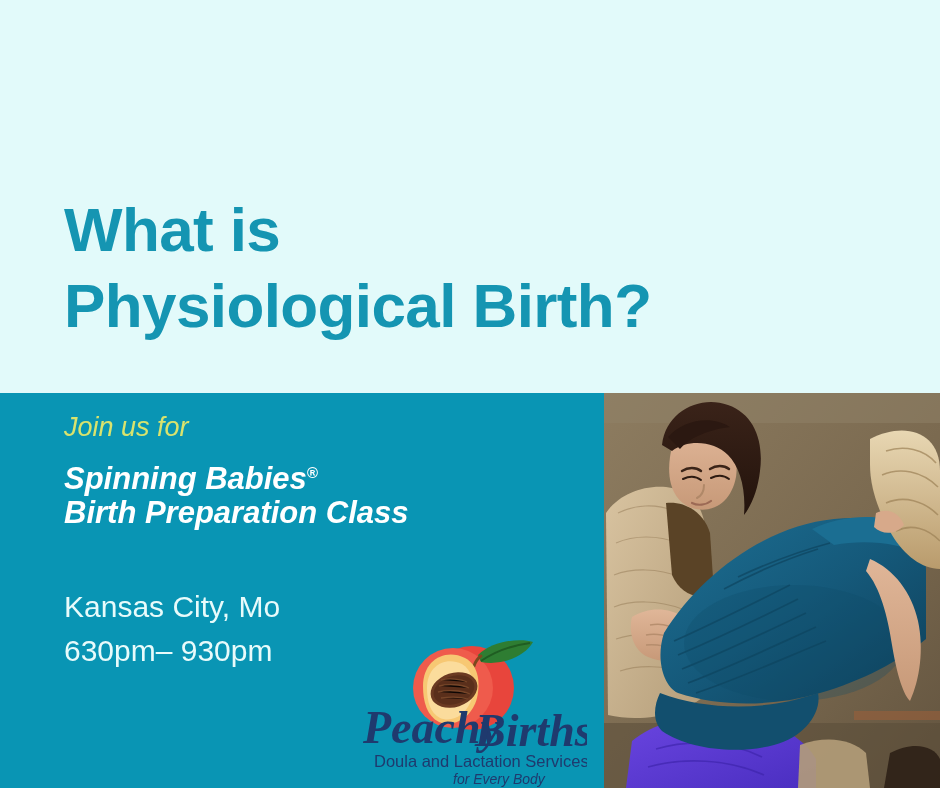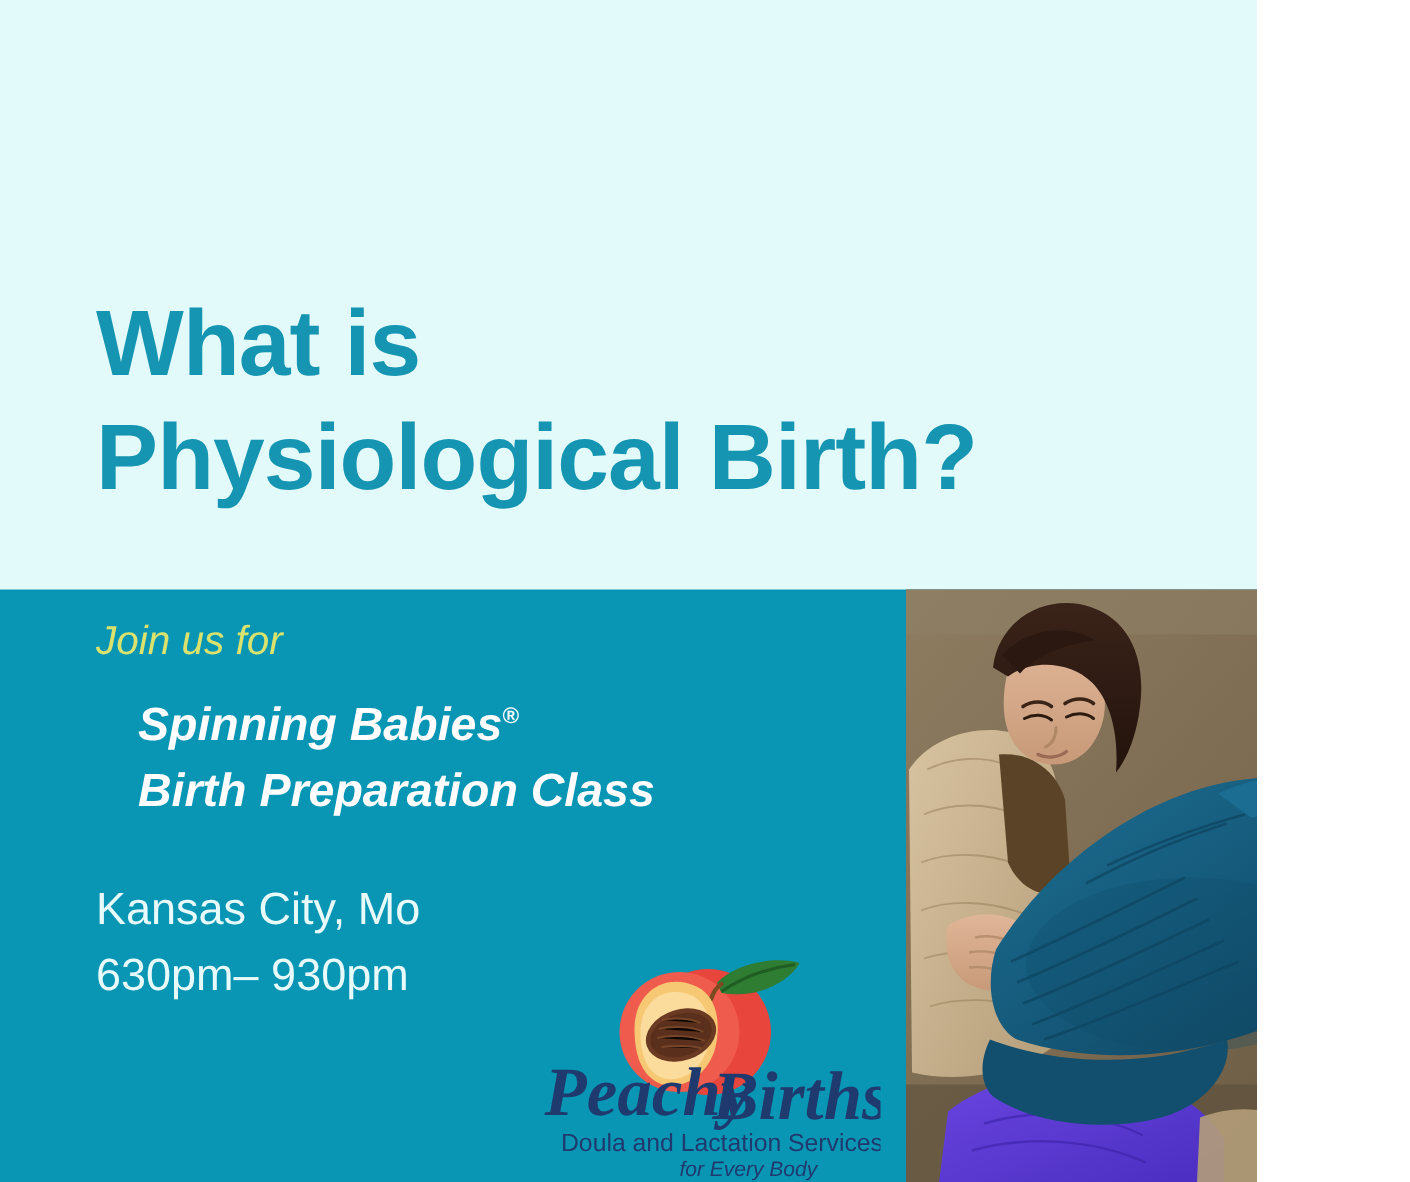--- a/index.html
+++ b/index.html
@@ -5,21 +5,21 @@
 <style>
   * { margin:0; padding:0; box-sizing:border-box; }
   html, body {
     width:940px; height:788px;
     font-family:"Liberation Sans", sans-serif;
     background:#ffffff;
     overflow:hidden;
   }
   .flyer {
     position:relative;
-    width:838px; height:788px;
+    width:940px; height:788px;
     overflow:hidden;
   }
 
   
   .headline-panel {
     position:absolute;
     left:0; top:0;
     width:940px; height:393px;
     background:#e2fafa;
   }
@@ -56,23 +56,22 @@
     color:#d9e36d;
     font-size:27px;
     font-weight:400;
     line-height:38px;
     margin-bottom:10px;
   }
   .class-line {
     color:#ffffff;
     font-size:31px;
     font-weight:700;
-    line-height:44px;
+    line-height:34px;
     white-space:nowrap;
-    margin-left:28px;
   }
   .class-line sup {
     font-size:15px;
     vertical-align:super;
     font-weight:700;
   }
   .detail-block {
     position:absolute;
     left:64px; top:585px;
     width:420px;

